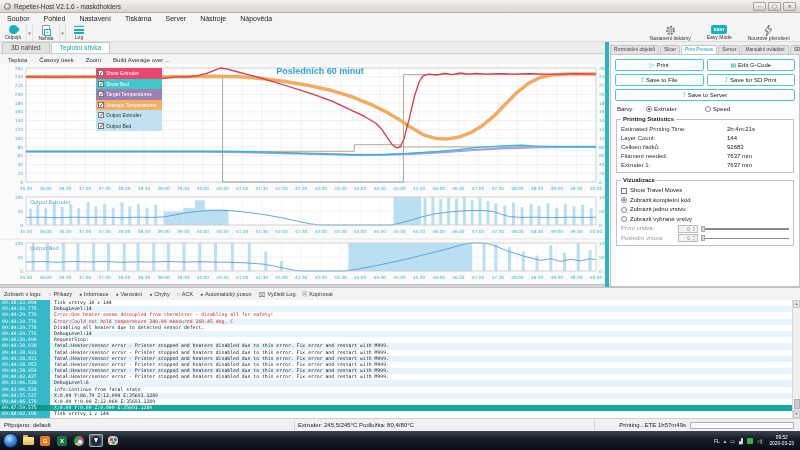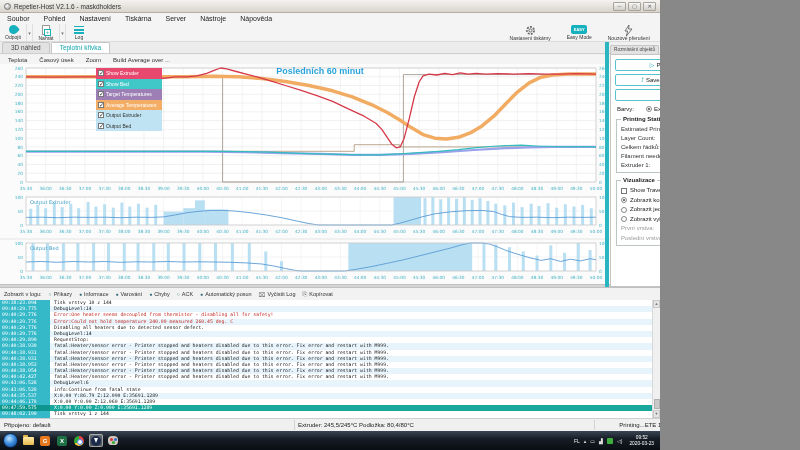--- a/index.html
+++ b/index.html
@@ -1,16 +1,16 @@
 <!DOCTYPE html>
 <html><head>
 <meta charset="utf-8">
 <style>
   html,body{margin:0;padding:0;background:#888;}
-  #app{position:relative;width:660px;height:450px;background:#f0f0f0;font-family:"Liberation Sans",sans-serif;overflow:hidden;font-size:7px;color:#222;}
+  #app{position:relative;width:800px;height:450px;background:#f0f0f0;font-family:"Liberation Sans",sans-serif;overflow:hidden;font-size:7px;color:#222;}
   #app *{box-sizing:border-box;}
   
   .titlebar{position:absolute;top:0;left:0;right:0;height:13px;background:linear-gradient(#f4f3f0,#d9d5cd);border-bottom:1px solid #b5b1a9;display:flex;align-items:center;padding:0 4px;font-size:6.5px;color:#333;}
   .appico{width:7px;height:7px;border-radius:50%;background:radial-gradient(circle at 35% 35%,#fff,#9a9a9a);border:1px solid #777;margin-right:3px;}
   .winbtns{margin-left:auto;display:flex;gap:2px;}
   .winbtn{width:13px;height:9px;background:linear-gradient(#f6f6f6,#d2cfc8);border:1px solid #a8a49c;border-radius:1px;font-size:5px;line-height:7px;text-align:center;color:#555;}
   
   .menubar{position:absolute;top:13px;left:0;right:0;height:11px;background:#f4f4f4;display:flex;align-items:center;font-size:7px;}
   .mitem{padding:0 7px;line-height:11px;}
   

